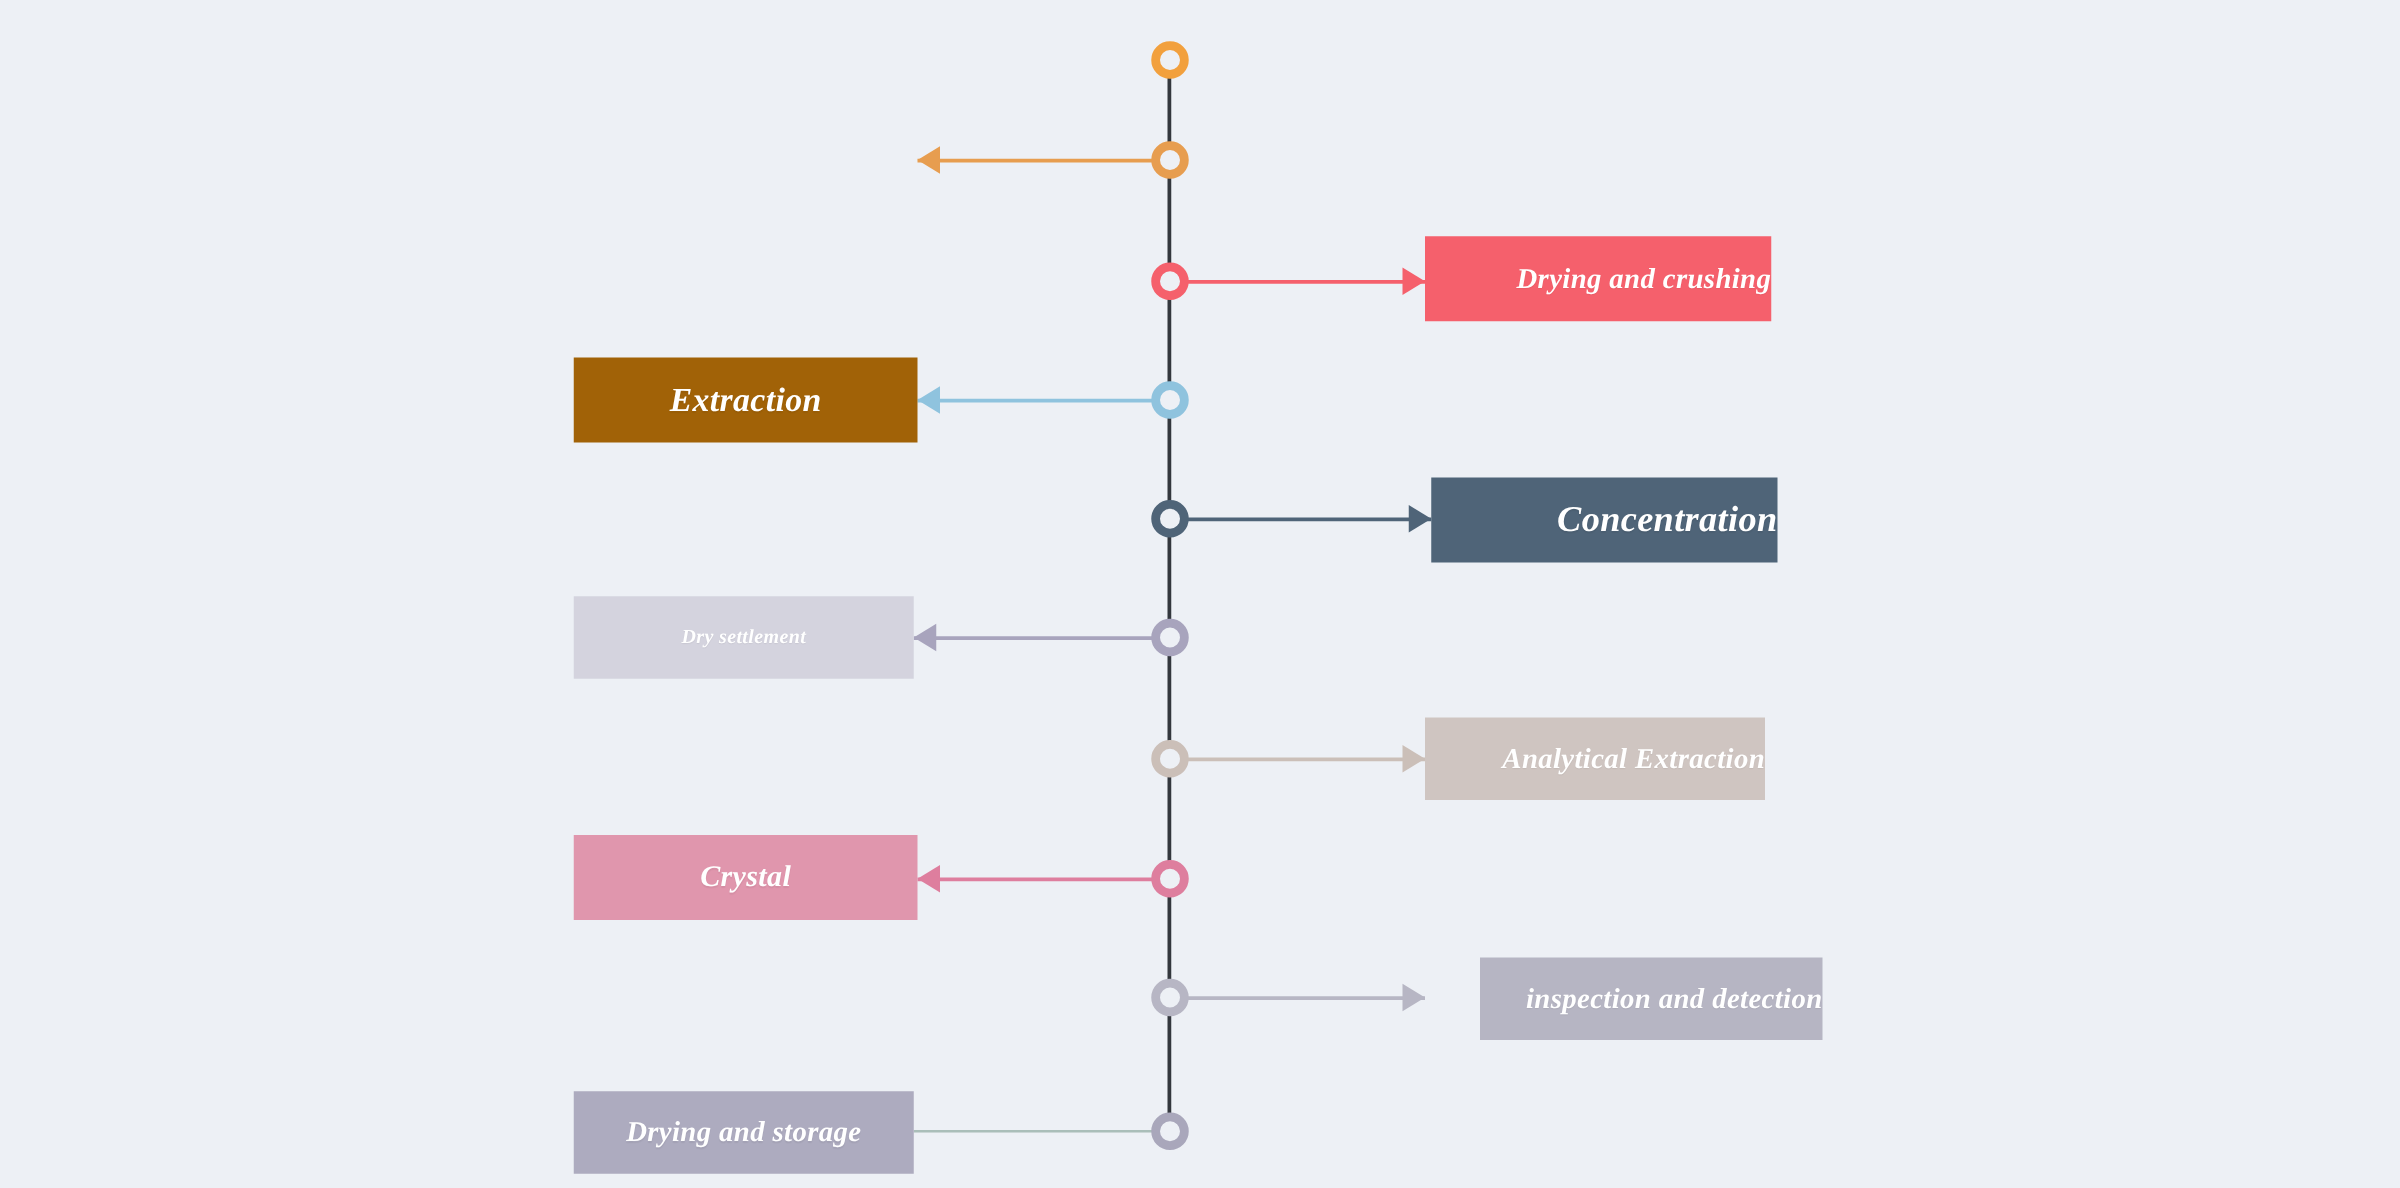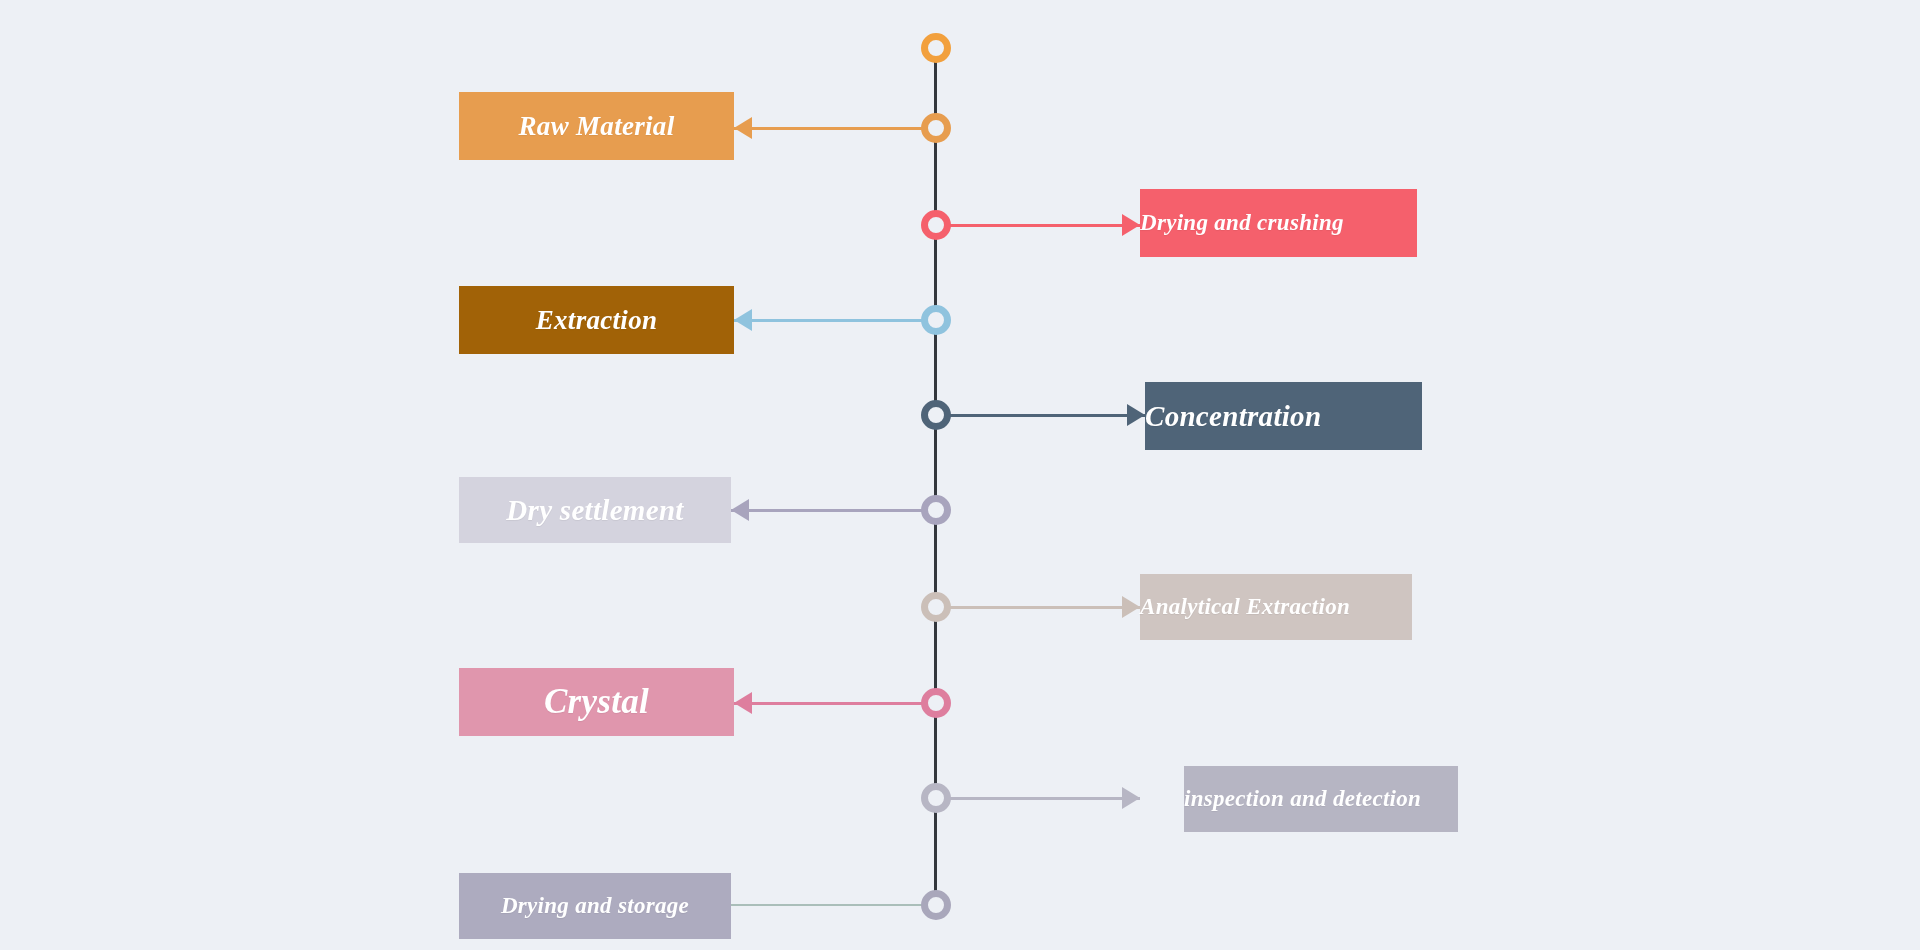--- a/index.html
+++ b/index.html
@@ -64,34 +64,31 @@
   }
   .box-label {
     color: #ffffff;
     font-style: italic;
     font-weight: bold;
     white-space: nowrap;
     letter-spacing: 0.3px;
     text-shadow: 0 1px 1px rgba(0,0,0,0.06);
   }
   .box.side-left { justify-content: center; }
-  .box.side-right { justify-content: flex-start; }
+  .box.side-right { justify-content: flex-end; }
 </style>
 </head>
 <body>
 
 <div id="timeline-root">
     <div class="spine" style="top: 48px; height: 857px; background: rgb(51, 55, 61);"></div>
     <div class="node" style="width: 30px; height: 30px; left: 921px; top: 33px; border: 7px solid rgb(242, 160, 61);"></div>
     <div class="connector" style="top: 127px; background: rgb(231, 157, 79); left: 734px; width: 201px;"></div>
     <div class="arrow left" style="top: 117px; border-right: 18px solid rgb(231, 157, 79); left: 734px;"></div>
     <div class="node" style="width: 30px; height: 30px; left: 921px; top: 113px; border: 7px solid rgb(231, 157, 79);"></div>
-    <div class="box side-left" style="left: 459px; top: 92px; width: 275px; height: 68px; background: rgb(231, 157, 79);">
-      <span class="box-label" style="font-size: 27px;">Raw Material</span>
-    </div>
     <div class="connector" style="top: 224px; background: rgb(245, 96, 108); left: 935px; width: 205px;"></div>
     <div class="arrow right" style="top: 214px; border-left: 18px solid rgb(245, 96, 108); left: 1122px;"></div>
     <div class="node" style="width: 30px; height: 30px; left: 921px; top: 210px; border: 7px solid rgb(245, 96, 108);"></div>
     <div class="box side-right" style="left: 1140px; top: 189px; width: 277px; height: 68px; background: rgb(245, 96, 108);">
       <span class="box-label" style="font-size: 23px;">Drying and crushing</span>
     </div>
     <div class="connector" style="top: 319px; background: rgb(143, 195, 222); left: 734px; width: 201px;"></div>
     <div class="arrow left" style="top: 309px; border-right: 18px solid rgb(143, 195, 222); left: 734px;"></div>
     <div class="node" style="width: 30px; height: 30px; left: 921px; top: 305px; border: 7px solid rgb(143, 195, 222);"></div>
     <div class="box side-left" style="left: 459px; top: 286px; width: 275px; height: 68px; background: #a16207;">
@@ -100,33 +97,33 @@
     <div class="connector" style="top: 414px; background: rgb(79, 100, 120); left: 935px; width: 210px;"></div>
     <div class="arrow right" style="top: 404px; border-left: 18px solid rgb(79, 100, 120); left: 1127px;"></div>
     <div class="node" style="width: 30px; height: 30px; left: 921px; top: 400px; border: 7px solid rgb(79, 100, 120);"></div>
     <div class="box side-right" style="left: 1145px; top: 382px; width: 277px; height: 68px; background: rgb(79, 100, 120);">
       <span class="box-label" style="font-size: 29px;">Concentration</span>
     </div>
     <div class="connector" style="top: 509px; background: rgb(168, 164, 189); left: 731px; width: 204px;"></div>
     <div class="arrow left" style="top: 499px; border-right: 18px solid rgb(168, 164, 189); left: 731px;"></div>
     <div class="node" style="width: 30px; height: 30px; left: 921px; top: 495px; border: 7px solid rgb(168, 164, 189);"></div>
     <div class="box side-left" style="left: 459px; top: 477px; width: 272px; height: 66px; background: rgb(212, 211, 222);">
-      <span class="box-label" style="font-size: 29px;">Dry settlement</span>
+      <span class="box-label" style="font-size: 16px;">Dry settlement</span>
     </div>
     <div class="connector" style="top: 606px; background: rgb(203, 191, 184); left: 935px; width: 205px;"></div>
     <div class="arrow right" style="top: 596px; border-left: 18px solid rgb(203, 191, 184); left: 1122px;"></div>
     <div class="node" style="width: 30px; height: 30px; left: 921px; top: 592px; border: 7px solid rgb(203, 191, 184);"></div>
     <div class="box side-right" style="left: 1140px; top: 574px; width: 272px; height: 66px; background: rgb(207, 197, 193);">
       <span class="box-label" style="font-size: 23px;">Analytical Extraction</span>
     </div>
     <div class="connector" style="top: 702px; background: rgb(222, 126, 158); left: 734px; width: 201px;"></div>
     <div class="arrow left" style="top: 692px; border-right: 18px solid rgb(222, 126, 158); left: 734px;"></div>
     <div class="node" style="width: 30px; height: 30px; left: 921px; top: 688px; border: 7px solid rgb(222, 126, 158);"></div>
     <div class="box side-left" style="left: 459px; top: 668px; width: 275px; height: 68px; background: rgb(224, 150, 173);">
-      <span class="box-label" style="font-size: 35px;">Crystal</span>
+      <span class="box-label" style="font-size: 24px;">Crystal</span>
     </div>
     <div class="connector" style="top: 797px; background: rgb(183, 182, 196); left: 935px; width: 205px;"></div>
     <div class="arrow right" style="top: 787px; border-left: 18px solid rgb(183, 182, 196); left: 1122px;"></div>
     <div class="node" style="width: 30px; height: 30px; left: 921px; top: 783px; border: 7px solid rgb(183, 182, 196);"></div>
     <div class="box side-right" style="left: 1140px; top: 766px; width: 274px; height: 66px; background: rgb(182, 181, 195); margin-left: 44px;">
       <span class="box-label" style="font-size: 23px;">inspection and detection</span>
     </div>
     <div class="connector" style="top: 904px; background: rgb(157, 181, 174); left: 731px; width: 204px; height: 2px; opacity: 0.85;"></div>
     <div class="node" style="width: 30px; height: 30px; left: 921px; top: 890px; border: 7px solid rgb(169, 167, 187);"></div>
     <div class="box side-left" style="left: 459px; top: 873px; width: 272px; height: 66px; background: rgb(173, 171, 191);">

